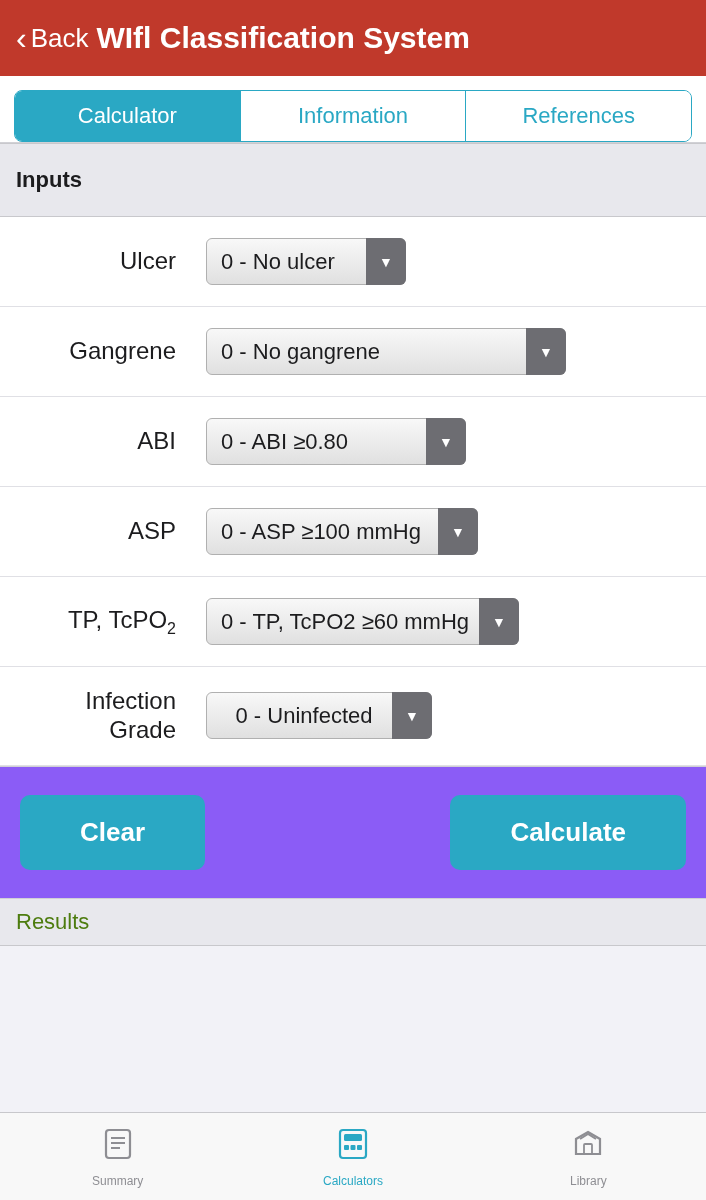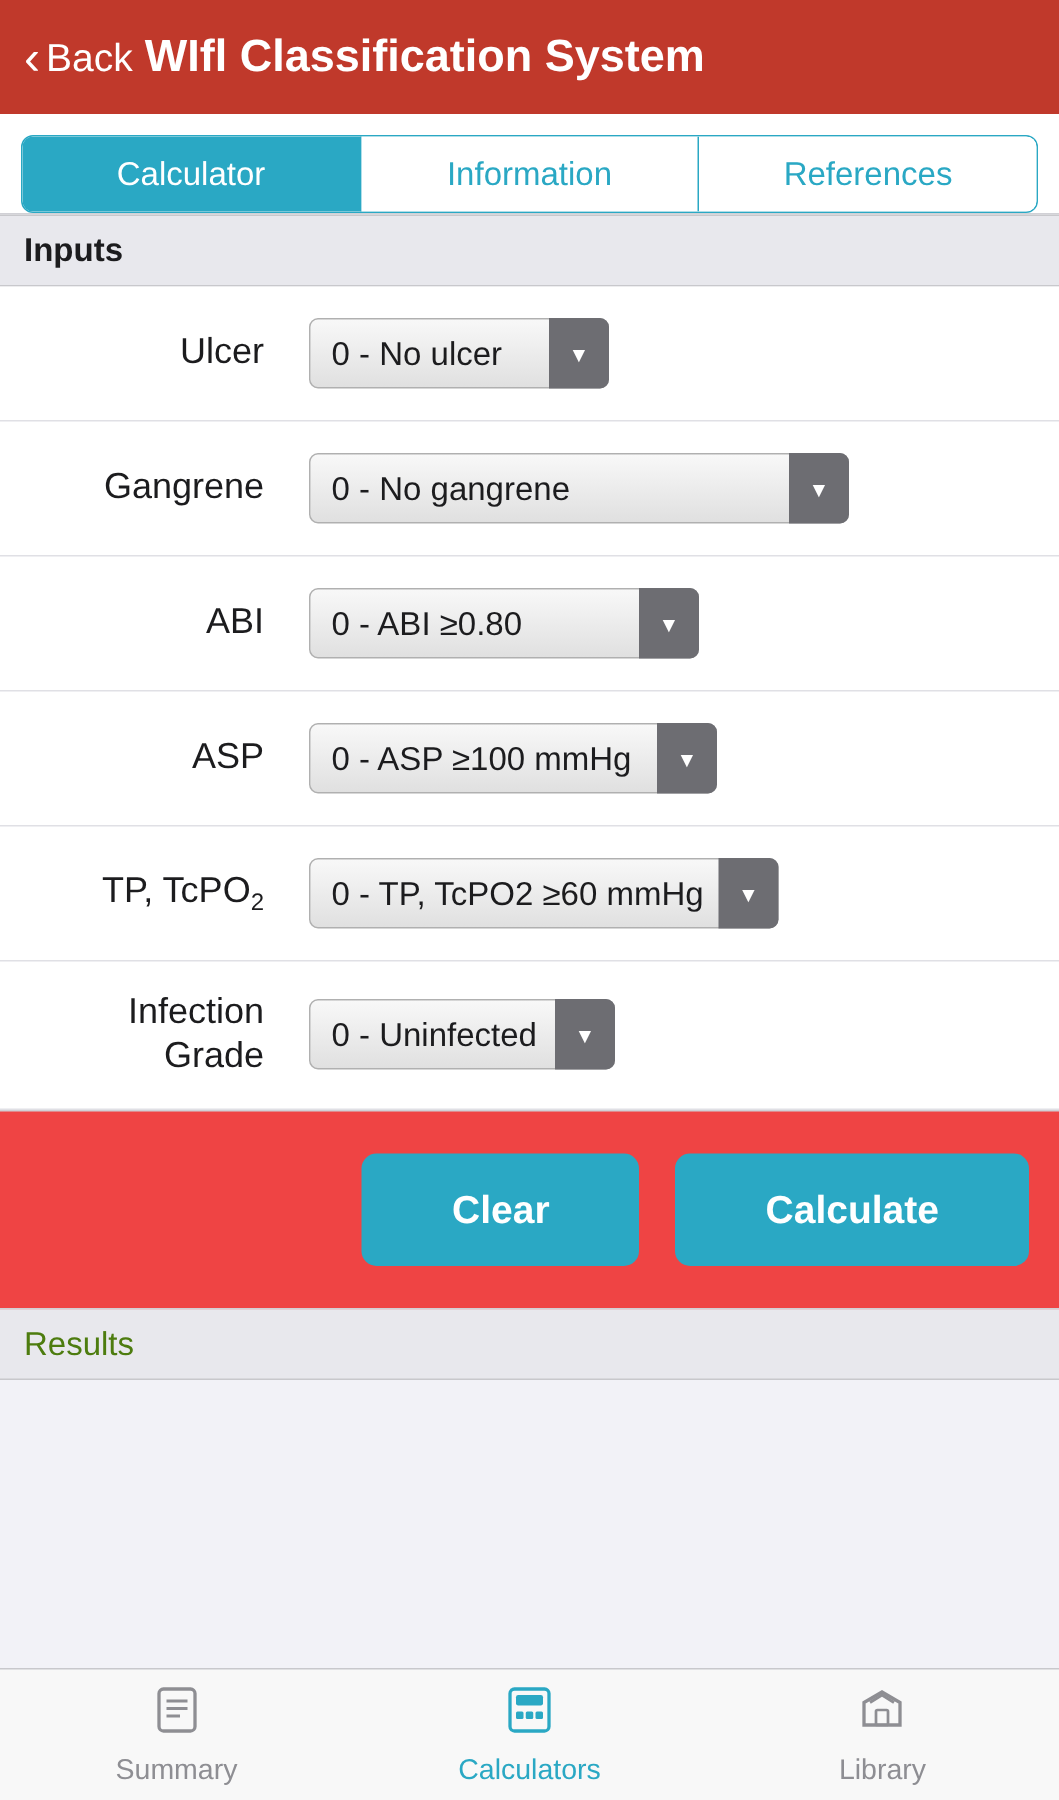--- a/index.html
+++ b/index.html
@@ -74,21 +74,21 @@
       background: white;
       color: #2aa8c4;
     }
     .tab:not(:last-child) {
       border-right: 1.5px solid #2aa8c4;
     }
 
     
     .section-label {
       background: #e8e8ed;
-      padding: 10px 16px;
+      padding: 23px 16px;
       font-size: 22px;
       font-weight: 700;
       color: #1c1c1e;
       border-bottom: 1px solid #c8c8cc;
       border-top: 1px solid #c8c8cc;
       margin-top: 0;
     }
 
     
     .inputs-section {
@@ -153,33 +153,33 @@
     .dropdown-ulcer { width: 200px; }
     
     .dropdown-gangrene { width: 360px; }
     
     .dropdown-abi { width: 260px; }
     
     .dropdown-asp { width: 272px; }
     
     .dropdown-tp { width: 313px; }
     
-    .dropdown-infection { width: 204px; }
+    .dropdown-infection { width: 226px; text-align: center; }
 
     
     sub {
       font-size: 16px;
     }
 
     
     .buttons-section {
-      background: #ef4444;
+      background: #8b5cf6;
       padding: 28px 20px;
       display: flex;
-      justify-content: flex-end;
+      justify-content: space-between;
       gap: 24px;
       border-top: 1px solid #d0d0d5;
       border-bottom: 1px solid #d0d0d5;
     }
     .btn {
       padding: 22px 60px;
       border-radius: 10px;
       font-size: 26px;
       font-weight: 600;
       color: white;
@@ -219,21 +219,21 @@
       flex-direction: column;
       align-items: center;
       justify-content: center;
       cursor: pointer;
       gap: 4px;
     }
     .nav-icon {
       font-size: 32px;
     }
     .nav-label {
-      font-size: 19px;
+      font-size: 12px;
     }
     .nav-item.active .nav-icon,
     .nav-item.active .nav-label {
       color: #2aa8c4;
     }
     .nav-item.inactive .nav-icon,
     .nav-item.inactive .nav-label {
       color: #8e8e93;
     }
   </style>

